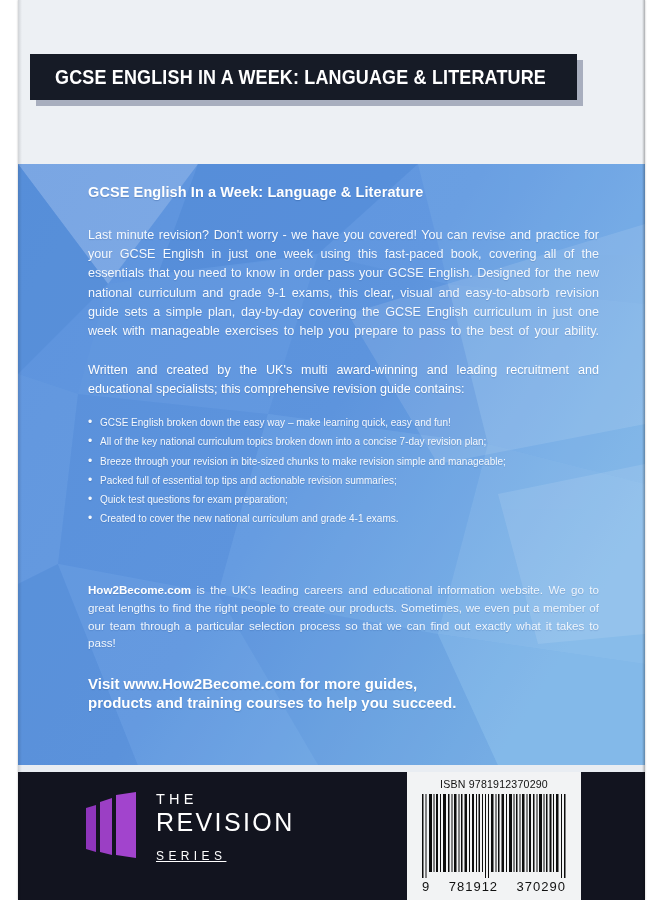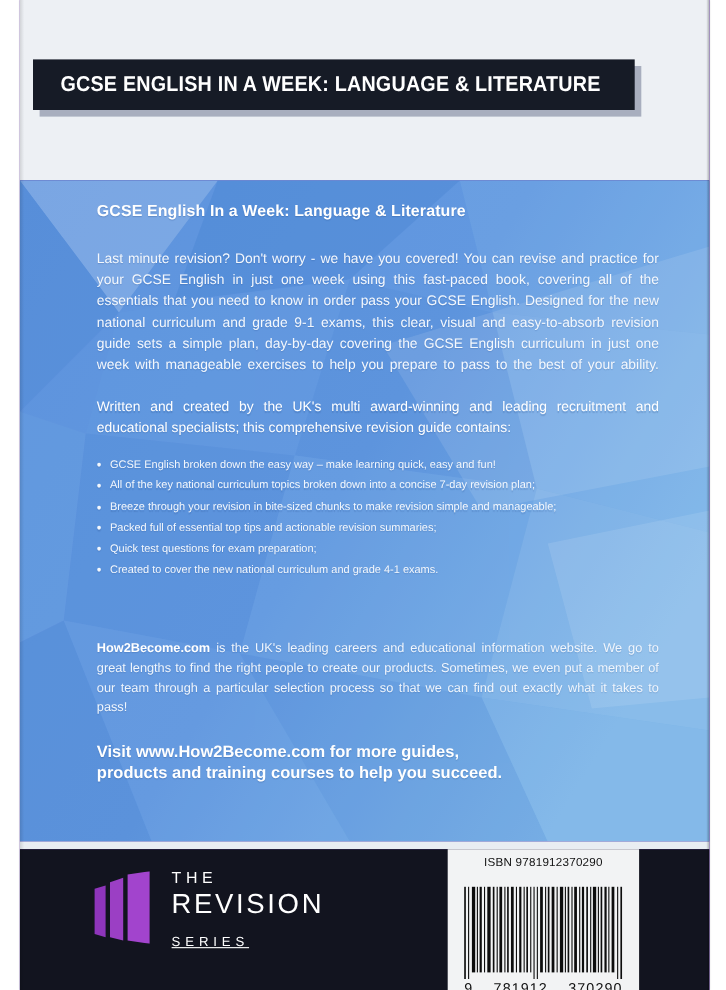--- a/index.html
+++ b/index.html
@@ -23,21 +23,21 @@
     height: 900px;
     background: #ffffff;
   }
 
   .book {
     position: absolute;
     left: 18px;
     top: 0px;
     width: 627px;
     height: 900px;
-    background: #4c1d95;
+    background: #737373;
     overflow: hidden;
     box-shadow: 0 0 2px rgba(0,0,0,0.25);
   }
 
   
   .book::after {
     content: "";
     position: absolute;
     right: 0; top: 0;
     width: 3px; height: 100%;
@@ -272,21 +272,21 @@
     height: 128px;
     background: #f2f3f4;
     padding-top: 6px;
     box-sizing: border-box;
   }
   .isbn-text {
     text-align: center;
     font-size: 10.6px;
     color: #111111;
     letter-spacing: 0.2px;
-    margin-bottom: 16px;
+    margin-bottom: 4px;
   }
   .barcode-bars {
     width: 148px;
     height: 84px;
     margin: 0 auto;
   }
   .barcode-bars svg { display: block; }
   .barcode-digits {
     margin: 1px auto 0 auto;
     width: 148px;

